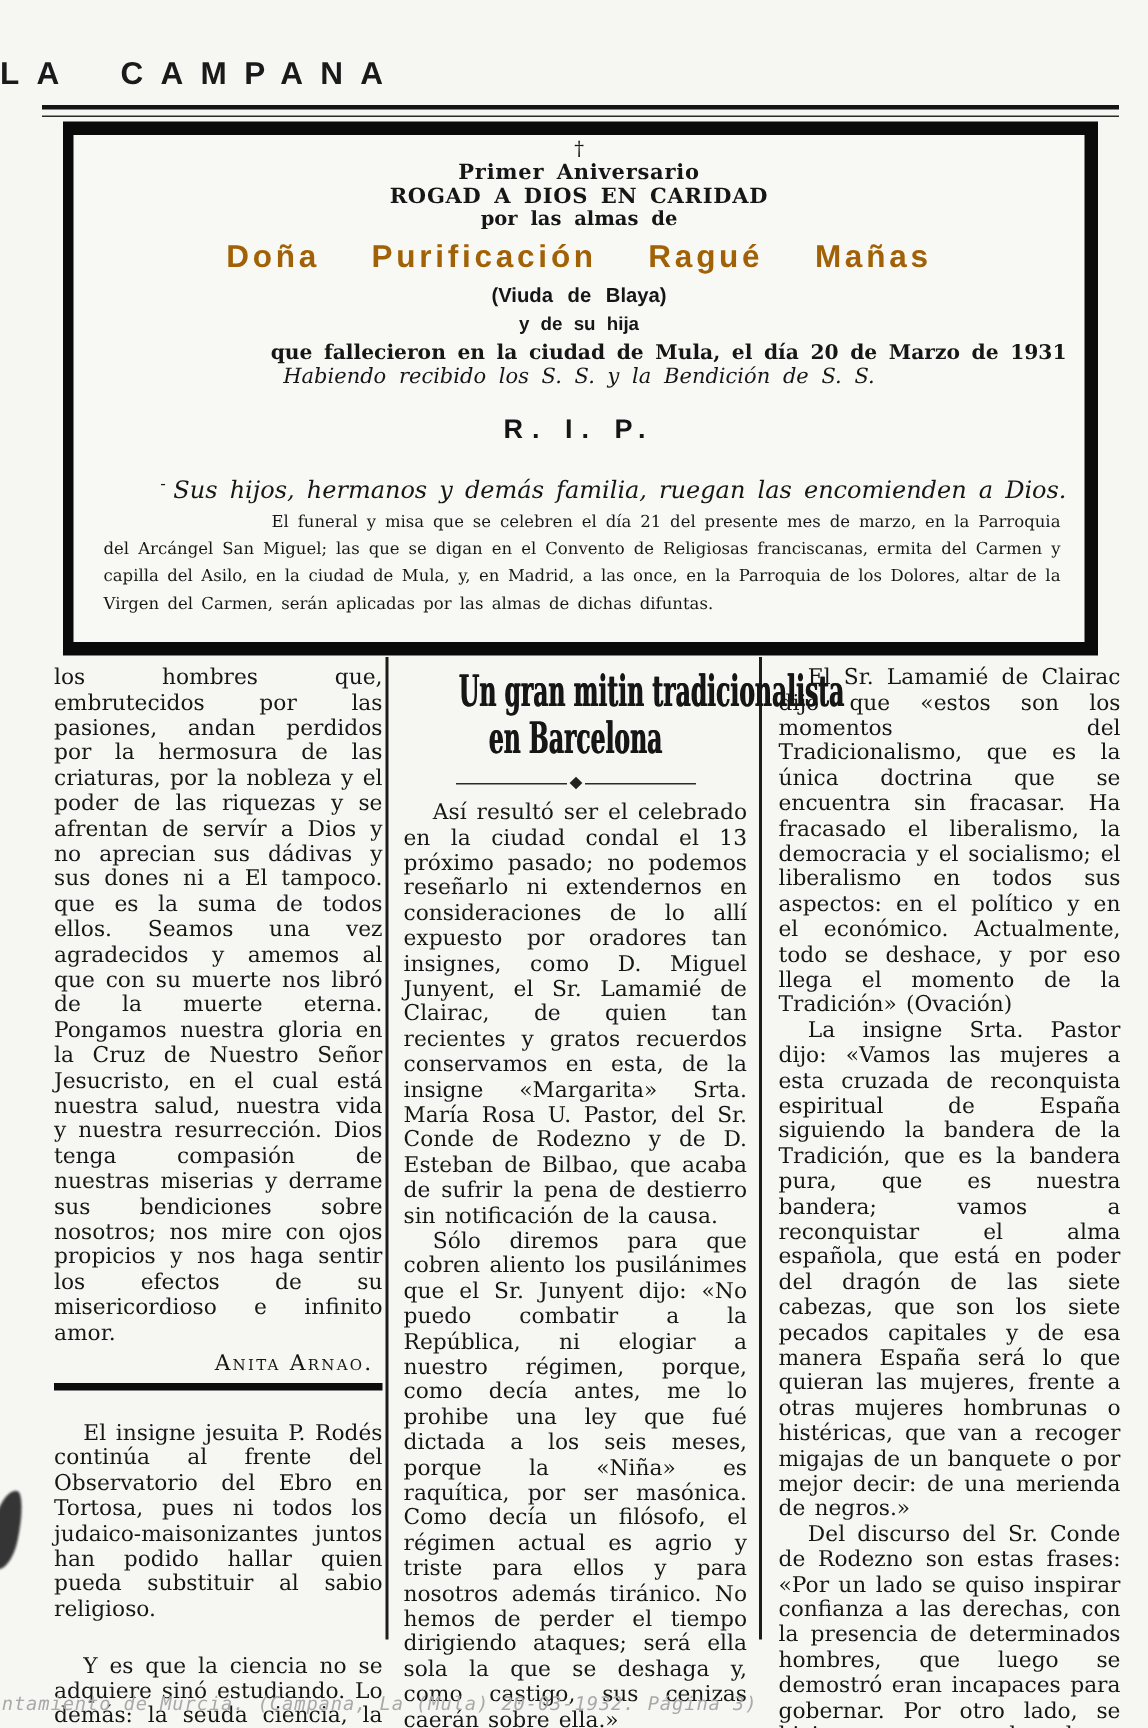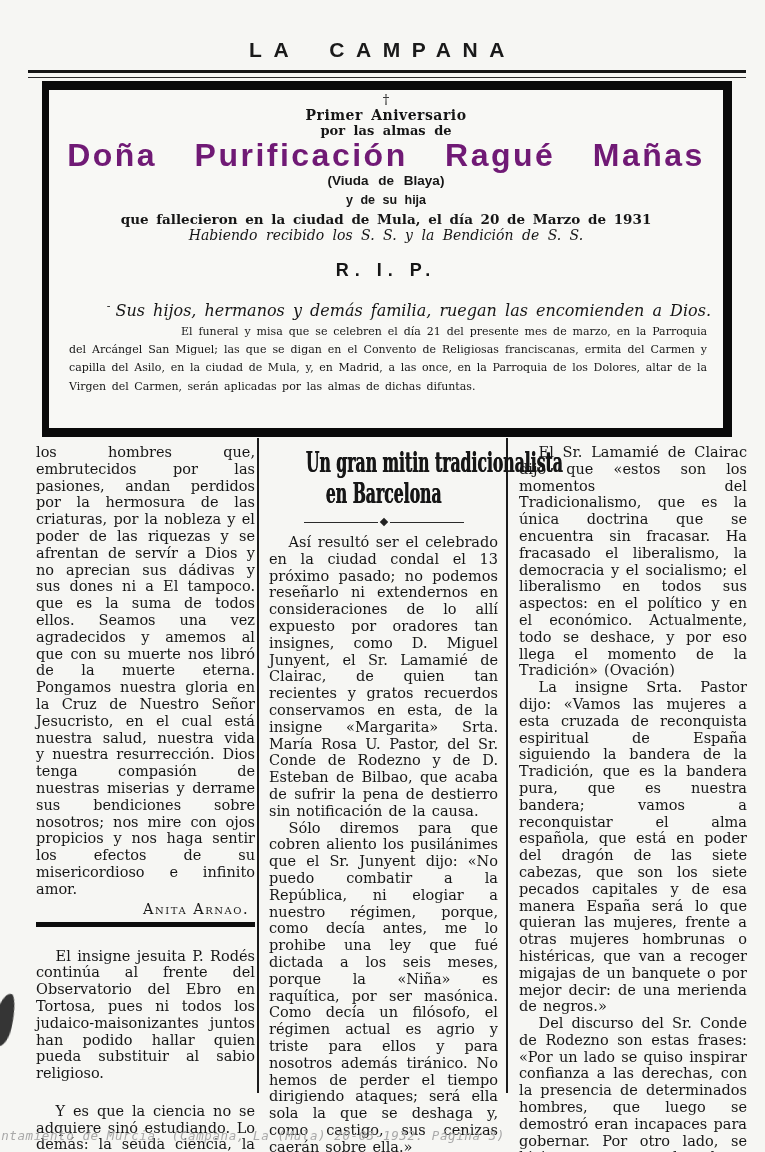--- a/index.html
+++ b/index.html
@@ -9,21 +9,21 @@
     font-family:"DejaVu Serif", serif;
     color:#161616;
     overflow:hidden;
     position:relative;
   }
   .page{position:absolute;inset:0;}
 
   
   .masthead{
     position:absolute;top:38px;left:0;width:765px;
-    text-align:center;
+    text-align:left;
   }
   .masthead h1{
     margin:0;
     font-family:"Liberation Sans", sans-serif;
     font-size:21px;font-weight:700;
     letter-spacing:0.55em;word-spacing:0.6em;
     color:#1a1a1a;
   }
   .double-rule{
     position:absolute;top:70px;left:28px;width:718px;height:4px;
@@ -40,27 +40,27 @@
     text-align:center;
     padding:3px 12px 2px;
     overflow:hidden;
   }
   .esq-cross{font-size:13px;line-height:14px;}
   .esq-anniv,.esq-pray{font-weight:700;font-size:14px;line-height:16px;letter-spacing:0.5px;word-spacing:3px;}
   .esq-souls{font-weight:700;font-size:13px;line-height:15px;word-spacing:4px;}
   .esq-name{
     margin:1px 0;
     font-family:"Liberation Sans", sans-serif;
-    font-weight:700;font-size:32px;line-height:33px;
+    font-weight:700;font-size:21px;line-height:33px;
     letter-spacing:2.5px;word-spacing:26px;
-    white-space:nowrap;color:#701a75;
+    white-space:nowrap;color:#a16207;
   }
   .esq-widow{font-family:"Liberation Sans", sans-serif;font-weight:700;font-size:13.5px;line-height:16px;word-spacing:6px;}
   .esq-daughter{font-family:"Liberation Sans", sans-serif;font-weight:700;font-size:12.5px;line-height:14px;margin:4px 0;word-spacing:4px;}
-  .esq-death{font-weight:700;font-size:13.5px;line-height:16px;word-spacing:3px;}
+  .esq-death{font-weight:700;font-size:13.5px;line-height:16px;word-spacing:3px;text-align:right;}
   .esq-blessing{font-style:italic;font-size:14px;line-height:17px;word-spacing:4px;}
   .esq-rip{font-family:"Liberation Sans", sans-serif;font-weight:700;font-size:18px;line-height:21px;letter-spacing:6px;margin:16px 0;}
   .esq-family{font-style:italic;font-size:16px;line-height:19px;margin:2px 0 3px;word-spacing:3px;text-align:right;}
   .esq-family .dash{font-style:normal;font-size:11px;vertical-align:6px;margin-right:5px;}
   .esq-funeral{
     margin:2px 4px 2px 8px;
     font-size:11px;line-height:18.2px;
     text-align:justify;text-indent:112px;
     word-spacing:2px;
   }
@@ -135,20 +135,21 @@
 <div class="page">
 
   <header class="masthead">
     <h1>LA CAMPANA</h1>
   </header>
   <div class="double-rule"></div>
 
   <section class="esquela">
     <div class="esq-cross">†</div>
     <div class="esq-anniv">Primer Aniversario</div>
+    <div class="esq-pray">ROGAD A DIOS EN CARIDAD</div>
     <div class="esq-souls">por las almas de</div>
     <h2 class="esq-name">Doña Purificación Ragué Mañas</h2>
     <div class="esq-widow">(Viuda de Blaya)</div>
     <div class="esq-daughter">y de su hija</div>
     <div class="esq-death">que fallecieron en la ciudad de Mula, el día 20 de Marzo de 1931</div>
     <div class="esq-blessing">Habiendo recibido los S. S. y la Bendición de S. S.</div>
     <div class="esq-rip">R. I. P.</div>
     <div class="esq-family"><span class="dash">-</span><span>Sus hijos, hermanos y demás familia, ruegan las encomienden a Dios.</span></div>
     <p class="esq-funeral">El funeral y misa que se celebren el día 21 del presente mes de marzo, en la Parroquia del Arcángel San Miguel; las que se digan en el Convento de Religiosas franciscanas, ermita del Carmen y capilla del Asilo, en la ciudad de Mula, y, en Madrid, a las once, en la Parroquia de los Dolores, altar de la Virgen del Carmen, serán aplicadas por las almas de dichas difuntas.</p>
 

